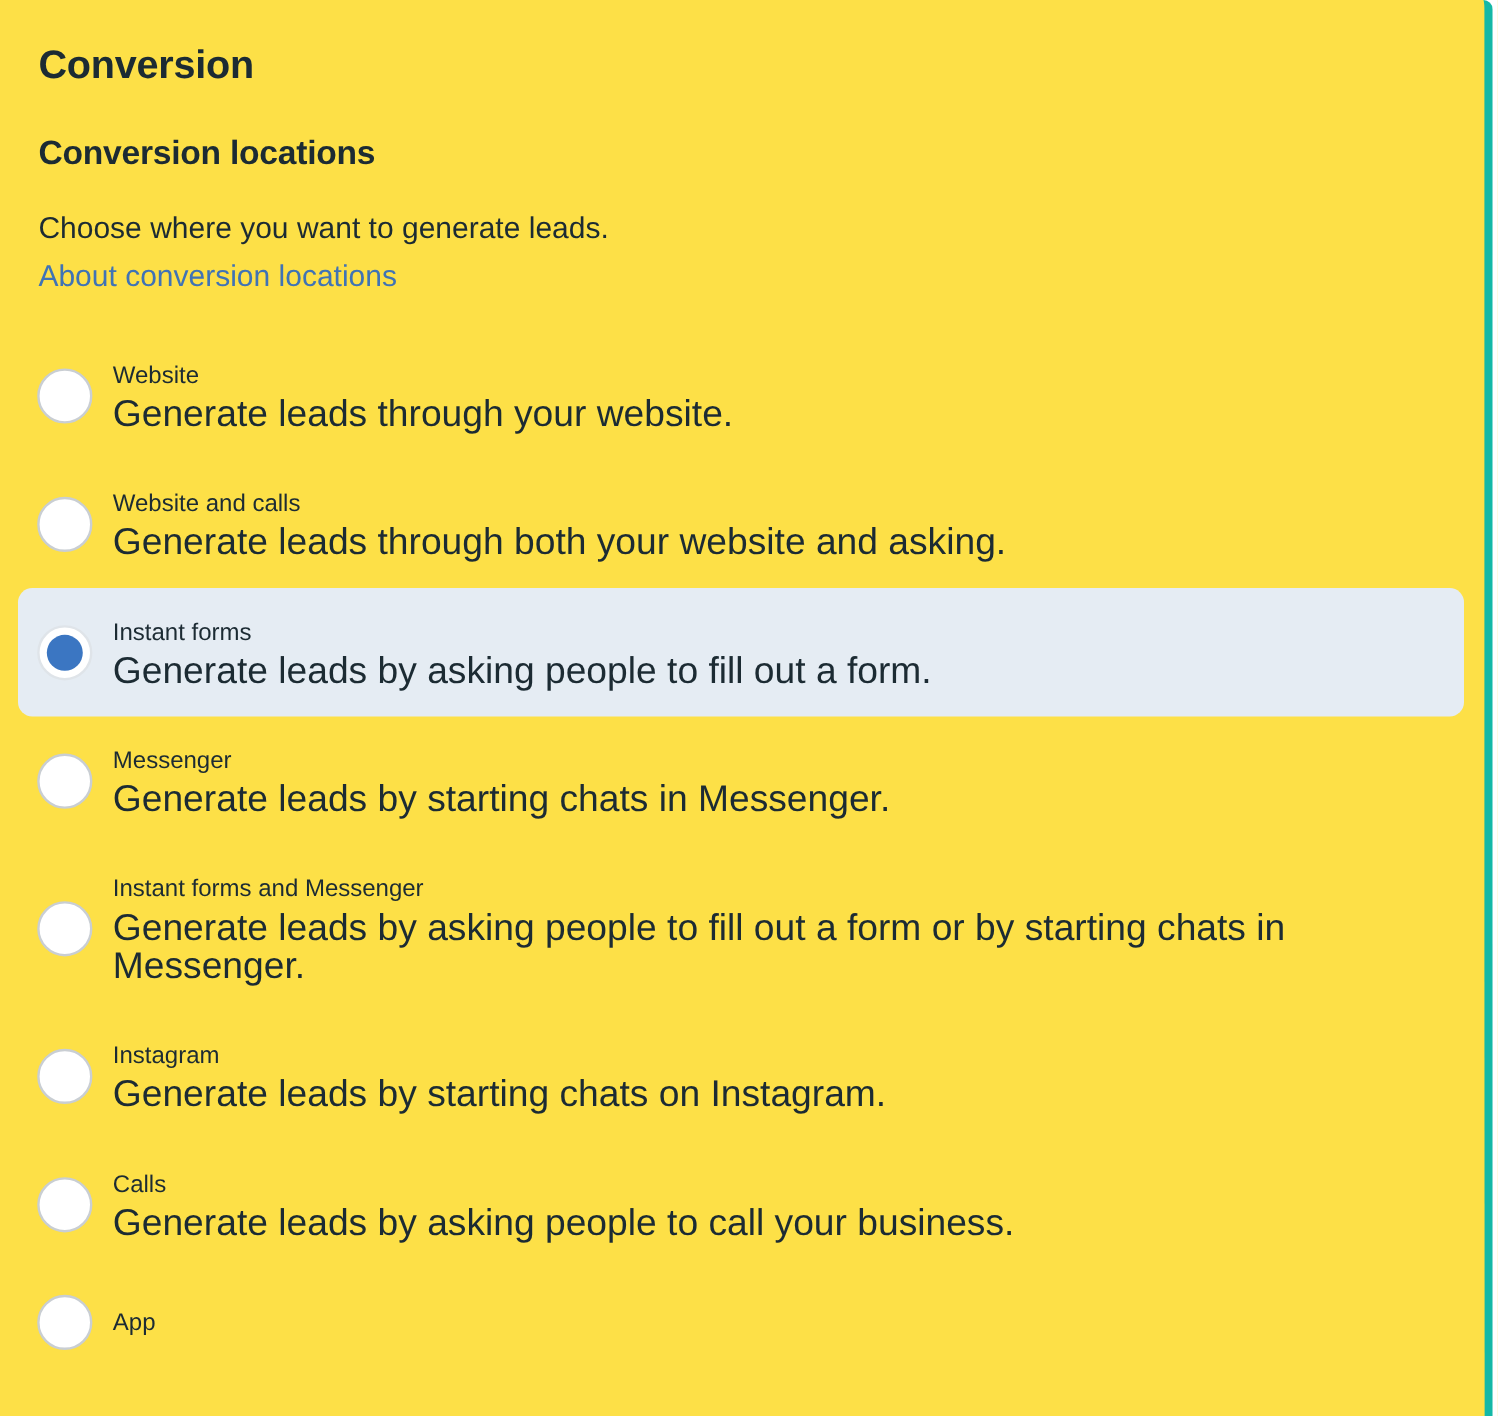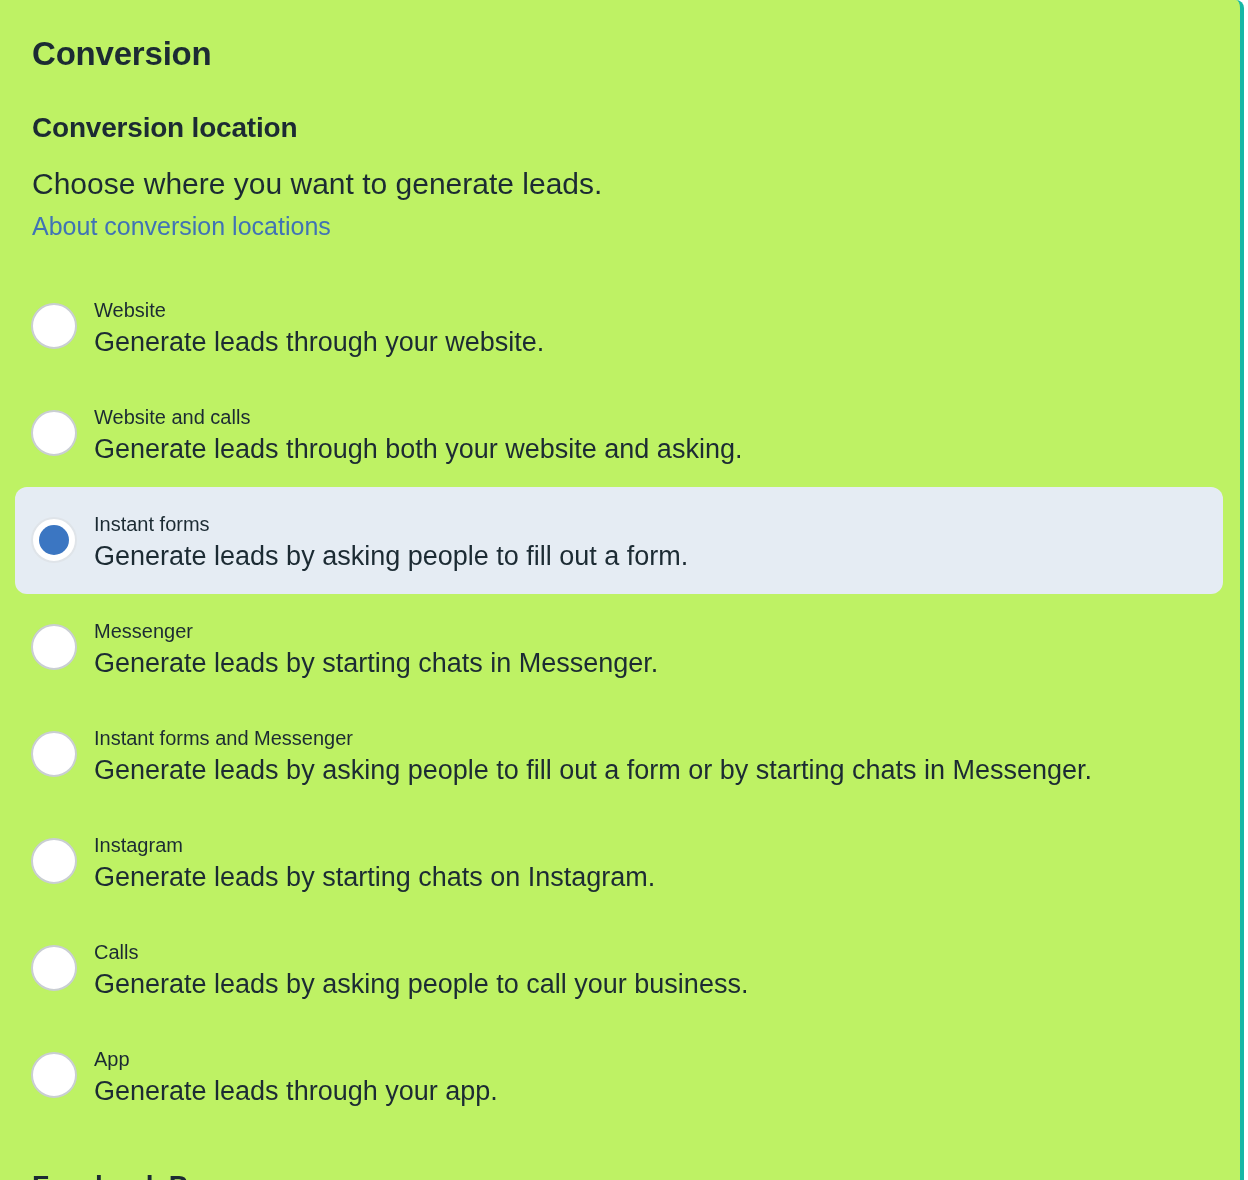--- a/index.html
+++ b/index.html
@@ -14,43 +14,43 @@
     overflow: hidden;
     font-family: "Liberation Sans", sans-serif;
     color: #1C2B33;
     position: relative;
   }
   .panel {
     position: absolute;
     top: 0; left: 0;
     width: 1244px;
     height: 1180px;
-    background: #bef264;
-    border-right: 4px solid #14b8a6;
+    background: #fde047;
+    border-right: 7px solid #14b8a6;
     border-top-right-radius: 8px;
   }
   .page-title {
     font-size: 33px;
     font-weight: 700;
     line-height: 1.2;
     margin: 34px 0 0 32px;
     letter-spacing: -0.2px;
   }
   .section-heading {
     font-size: 28px;
     font-weight: 700;
     line-height: 1.2;
     margin: 37px 0 0 32px;
     letter-spacing: -0.2px;
   }
   .section-desc {
-    font-size: 30px;
+    font-size: 25px;
     font-weight: 400;
     line-height: 1.3;
-    margin: 20px 0 0 32px;
+    margin: 30px 0 0 32px;
   }
   .section-link {
     display: inline-block;
     font-size: 25px;
     line-height: 1.3;
     margin: 7px 0 4px 32px;
     color: #4073B5;
     text-decoration: none;
     cursor: pointer;
   }
@@ -88,40 +88,40 @@
     border-radius: 50%;
     background: #3B76C2;
   }
   .option-text { min-width: 0; }
   .option-label {
     font-size: 20px;
     line-height: 31px;
     color: #1C2B33;
   }
   .option-desc {
-    font-size: 27px;
+    font-size: 31px;
     line-height: 32px;
     color: #1C2B33;
   }
   .footer-heading {
     font-size: 28px;
     font-weight: 700;
     line-height: 1.2;
     margin: 40px 0 0 32px;
     letter-spacing: -0.2px;
   }
 </style>
 </head>
 <body>
 
 <div class="panel">
 
   <h1 class="page-title">Conversion</h1>
 
-  <h2 class="section-heading">Conversion location</h2>
+  <h2 class="section-heading">Conversion locations</h2>
   <p class="section-desc">Choose where you want to generate leads.</p>
   <a class="section-link" href="#">About conversion locations</a>
 
   <div class="options">
 
     <div class="option" role="radio" aria-checked="false">
       <span class="radio"></span>
       <span class="option-text">
         <div class="option-label">Website</div>
         <div class="option-desc">Generate leads through your website.</div>
@@ -173,21 +173,20 @@
       <span class="option-text">
         <div class="option-label">Calls</div>
         <div class="option-desc">Generate leads by asking people to call your business.</div>
       </span>
     </div>
 
     <div class="option" role="radio" aria-checked="false">
       <span class="radio"></span>
       <span class="option-text">
         <div class="option-label">App</div>
-        <div class="option-desc">Generate leads through your app.</div>
       </span>
     </div>
 
   </div>
 
   <h2 class="footer-heading">Facebook Page</h2>
 
 </div>
 
 </body></html>

